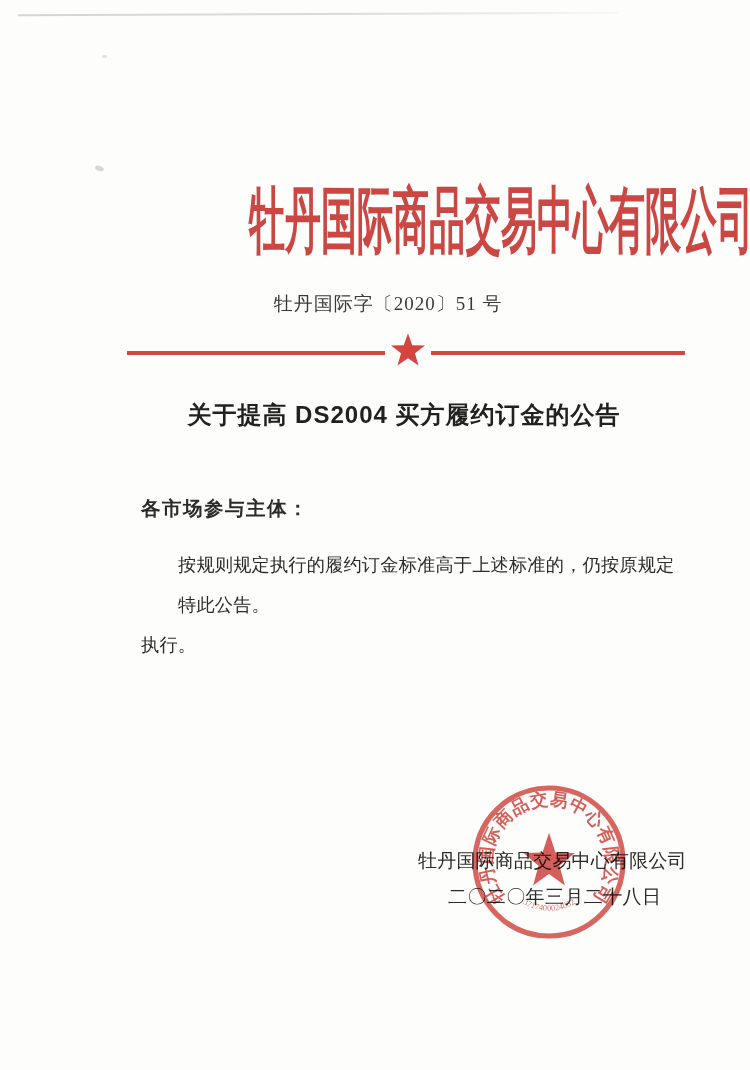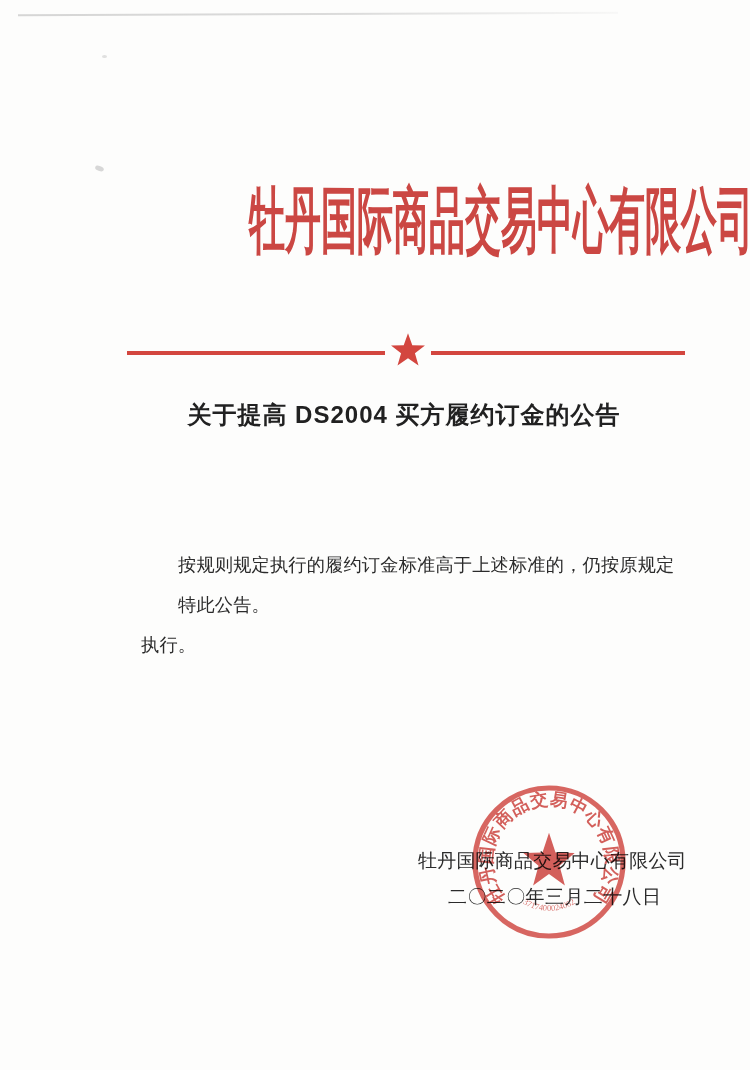--- a/index.html
+++ b/index.html
@@ -56,29 +56,31 @@
 <body>
 
 <div class="page">
 
   <div class="scan-line"></div>
   <div class="speck1"></div>
   <div class="speck2"></div>
 
   <div class="header-title">牡丹国际商品交易中心有限公司文件</div>
 
+  <div class="doc-number">牡丹国际字〔2020〕51 号</div>
 
   <div class="divider-seg divider-left"></div>
   <div class="divider-seg divider-right"></div>
   <svg class="divider-star" viewBox="-20 -20 40 40">
     <polygon transform="scale(0.66)" fill="#d3463f" points="0,-27 6.5,-8.9 25.7,-8.3 10.5,3.4 15.9,21.8 0,11 -15.9,21.8 -10.5,3.4 -25.7,-8.3 -6.5,-8.9"></polygon>
   </svg>
 
   <div class="notice-title">关于提高 DS2004 买方履约订金的公告</div>
 
+  <div class="salutation">各市场参与主体：</div>
 
   <div class="body-block">
     <div class="body-line indent">按规则规定执行的履约订金标准高于上述标准的，仍按原规定</div>
     <div class="body-line indent">特此公告。</div>
     <div class="body-line">执行。</div>
   </div>
 
   <div class="signature-company">牡丹国际商品交易中心有限公司</div>
   <div class="signature-date">二〇二〇年三月二十八日</div>
 

